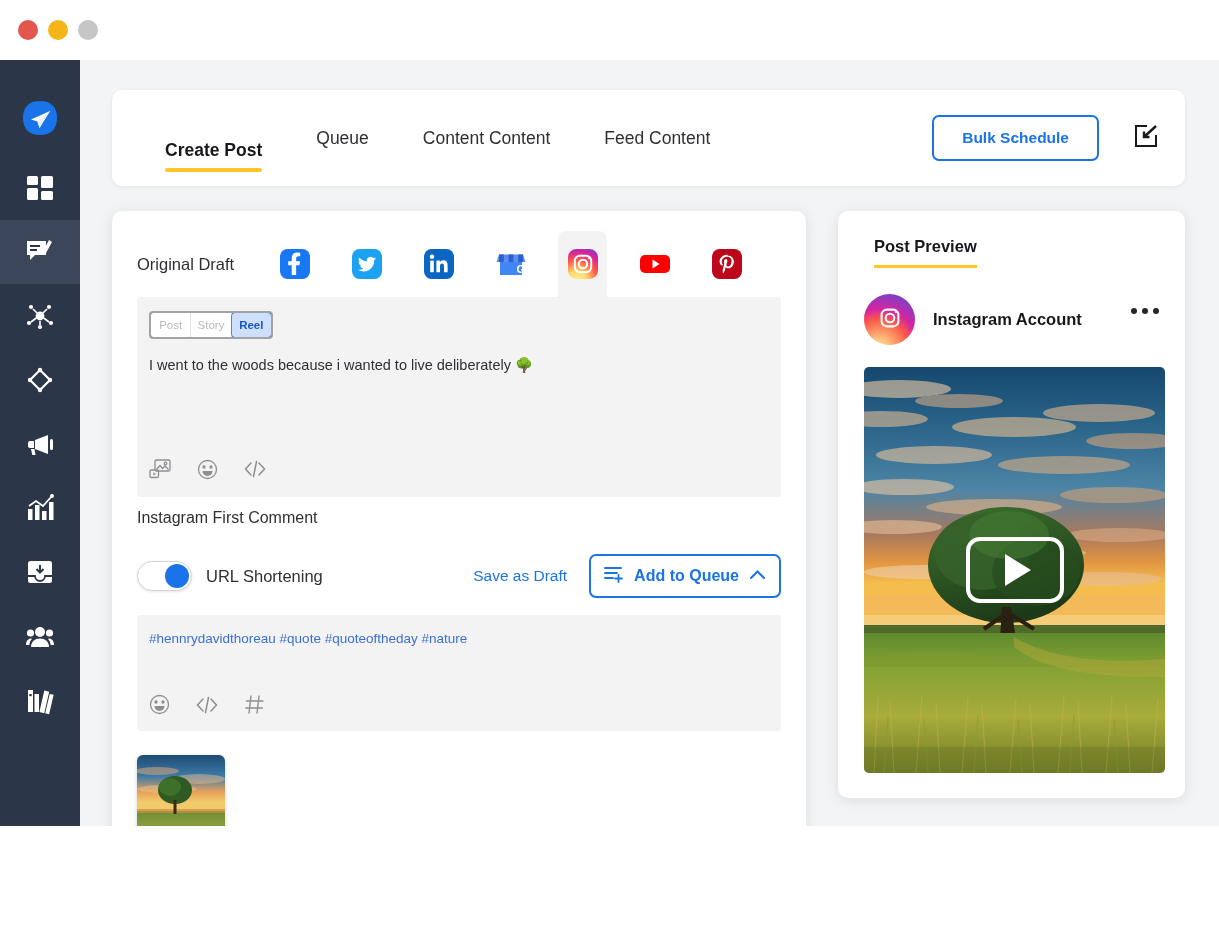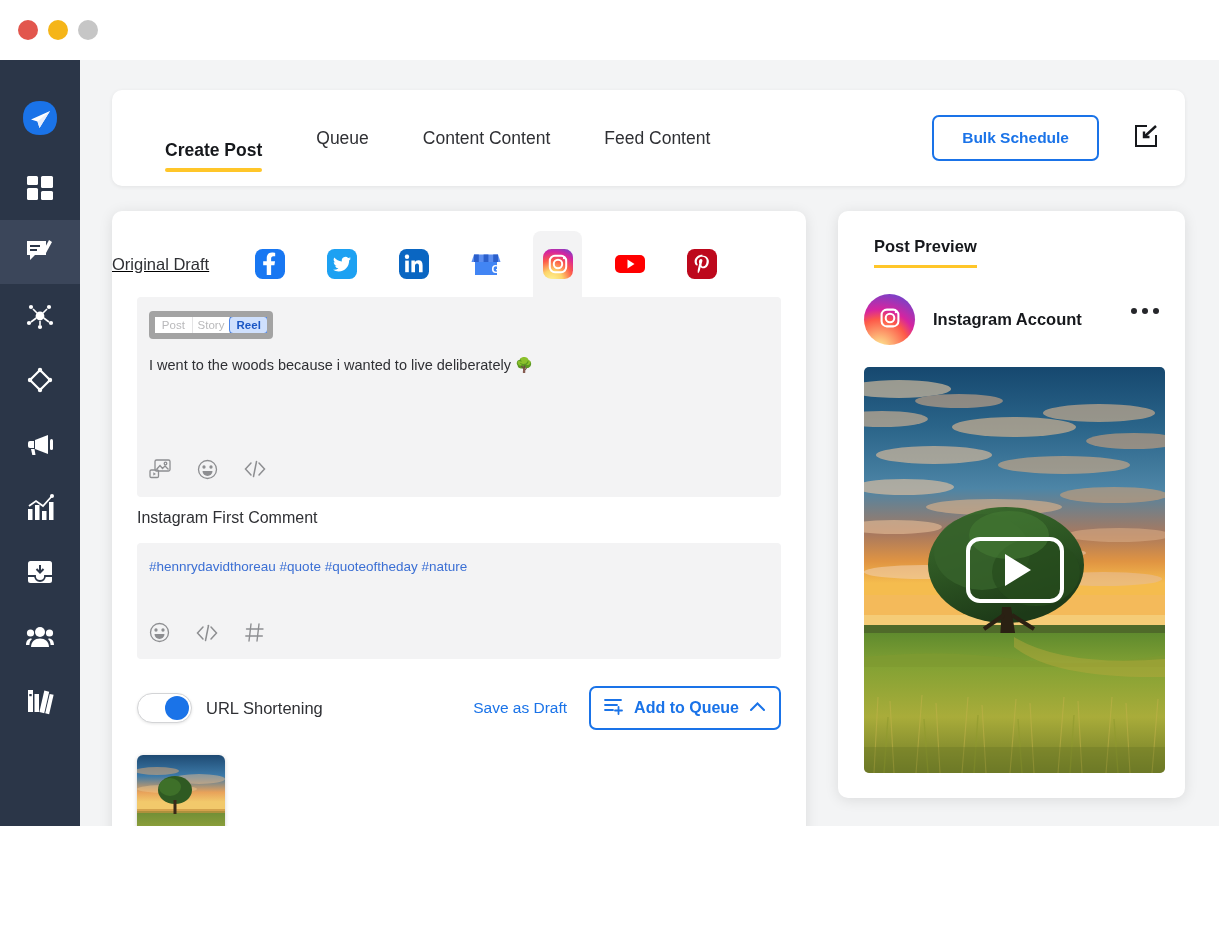--- a/index.html
+++ b/index.html
@@ -123,22 +123,22 @@
     background: #ffffff;
     border-radius: 10px;
     box-shadow: 0 2px 14px rgba(0,0,0,0.10);
     padding: 0;
   }
 
   #channel-row {
     display: flex;
     align-items: center;
     height: 66px;
+    padding-left: 25px;
     margin-top: 20px;
-    text-decoration: underline;
   }
   #original-draft-label {
     font-size: 16.5px;
     color: #2f3034;
     margin-right: 36px;
     white-space: nowrap;
   }
   .chan {
     width: 49px; height: 66px;
     display: flex; align-items: center; justify-content: center;
@@ -158,21 +158,21 @@
     position: relative;
     padding: 14px 12px 0 12px;
   }
   #type-switch {
     display: flex;
     height: 28px;
     width: 124px;
     border-radius: 4px;
     overflow: hidden;
     background: #000000;
-    border: 6px solid #a3a3a3;
+    border: 2px solid #a3a3a3;
   }
   .type-opt {
     flex: 1;
     display: flex; align-items: center; justify-content: center;
     font-size: 11.5px;
     color: #b9b9bb;
     background: #ffffff;
     border-right: 1px solid #e4e4e5;
     cursor: pointer;
   }
@@ -637,20 +637,44 @@
             <path d="M7 4 L1.5 10 L7 16"></path>
             <path d="M15 4 L20.5 10 L15 16"></path>
             <path d="M12.5 2.5 L9.5 17.5"></path>
           </svg>
         </span>
       </div>
     </div>
 
     <div id="first-comment-label">Instagram First Comment</div>
 
+    <div id="bottom-bar">
+      <div id="toggle">
+        <div id="toggle-knob"></div>
+      </div>
+      <span id="toggle-label">URL Shortening</span>
+      <span id="save-draft">Save as Draft</span>
+      <div id="add-queue">
+        <span>
+          <svg width="20" height="18" viewBox="0 0 20 18" fill="none" stroke="#1a73e8" stroke-width="1.8" stroke-linecap="round">
+            <path d="M1 3 H17"></path>
+            <path d="M1 8 H13"></path>
+            <path d="M1 13 H9"></path>
+            <path d="M14.5 10 V17 M11 13.5 H18"></path>
+          </svg>
+        </span>
+        <span>Add to Queue</span>
+        <span>
+          <svg width="17" height="12" viewBox="0 0 17 12" fill="none" stroke="#1a73e8" stroke-width="2" stroke-linecap="round">
+            <path d="M2 9 L8.5 2.5 L15 9"></path>
+          </svg>
+        </span>
+      </div>
+    </div>
+
     <div id="comment-box">
       <div id="hashtags">#hennrydavidthoreau #quote #quoteoftheday #nature</div>
       <div id="comment-toolbar">
         <span class="tb-ico">
           <svg width="21" height="21" viewBox="0 0 21 21" fill="none" stroke="#8d8e91" stroke-width="1.3">
             <circle cx="10.5" cy="10.5" r="9"></circle>
             <circle cx="7" cy="8" r="1" fill="#8d8e91"></circle>
             <circle cx="14" cy="8" r="1" fill="#8d8e91"></circle>
             <path d="M5.5 12 a5 5 0 0 0 10 0 Z" fill="#8d8e91" stroke="none"></path>
           </svg>
@@ -661,44 +685,20 @@
             <path d="M15 4 L20.5 10 L15 16"></path>
             <path d="M12.5 2.5 L9.5 17.5"></path>
           </svg>
         </span>
         <span class="tb-ico">
           <svg width="21" height="21" viewBox="0 0 21 21" fill="none" stroke="#8d8e91" stroke-width="1.4" stroke-linecap="round">
             <path d="M7 2 L5 19"></path>
             <path d="M15 2 L13 19"></path>
             <path d="M2.5 7 H19"></path>
             <path d="M1.8 14 H18.3"></path>
-          </svg>
-        </span>
-      </div>
-    </div>
-
-    <div id="bottom-bar">
-      <div id="toggle">
-        <div id="toggle-knob"></div>
-      </div>
-      <span id="toggle-label">URL Shortening</span>
-      <span id="save-draft">Save as Draft</span>
-      <div id="add-queue">
-        <span>
-          <svg width="20" height="18" viewBox="0 0 20 18" fill="none" stroke="#1a73e8" stroke-width="1.8" stroke-linecap="round">
-            <path d="M1 3 H17"></path>
-            <path d="M1 8 H13"></path>
-            <path d="M1 13 H9"></path>
-            <path d="M14.5 10 V17 M11 13.5 H18"></path>
-          </svg>
-        </span>
-        <span>Add to Queue</span>
-        <span>
-          <svg width="17" height="12" viewBox="0 0 17 12" fill="none" stroke="#1a73e8" stroke-width="2" stroke-linecap="round">
-            <path d="M2 9 L8.5 2.5 L15 9"></path>
           </svg>
         </span>
       </div>
     </div>
 
     <div id="thumb">
       <svg width="88" height="96" viewBox="0 0 88 96" preserveAspectRatio="xMidYMid slice">
         <defs>
           <linearGradient id="sky2" x1="0" y1="0" x2="0" y2="1">
             <stop offset="0%" stop-color="#1e4a73"></stop>

